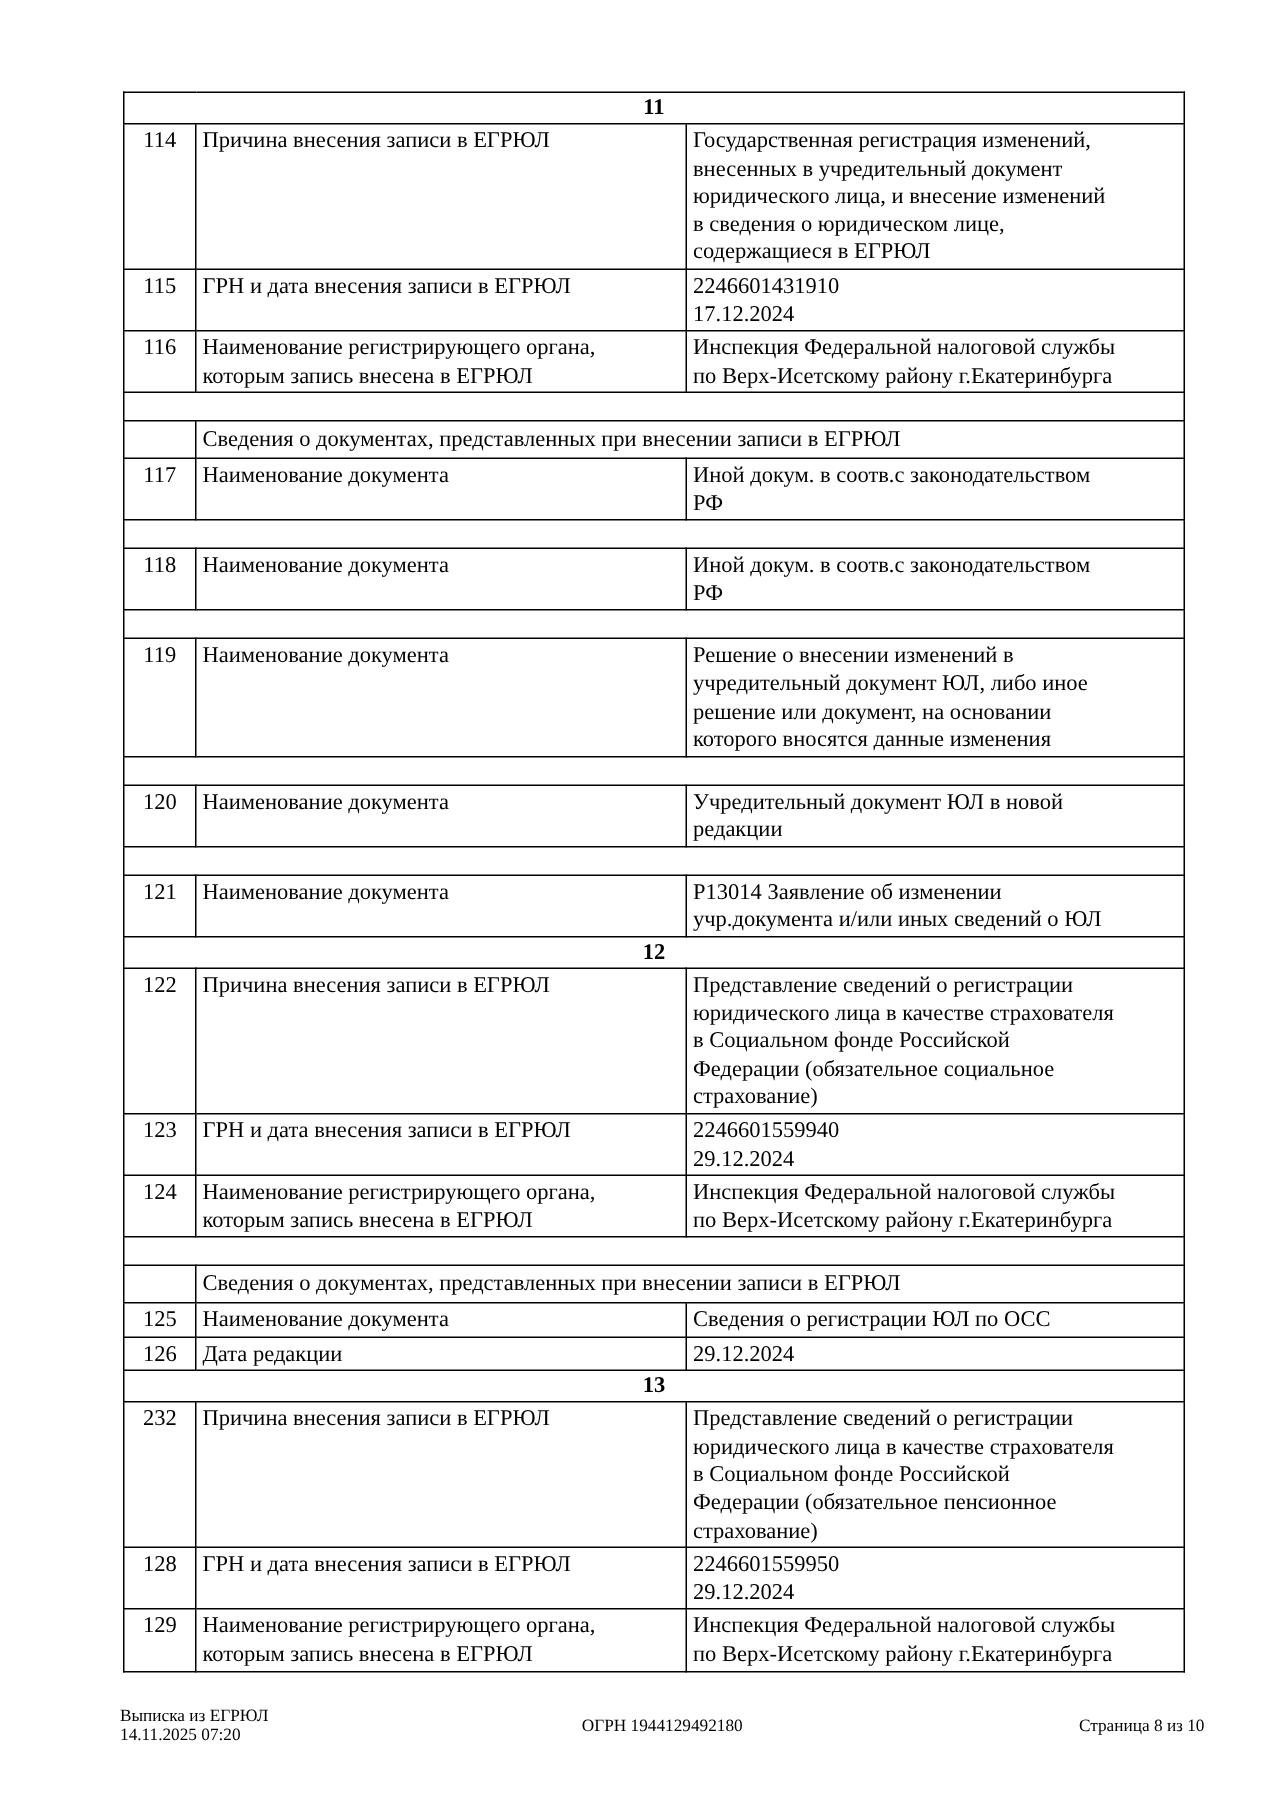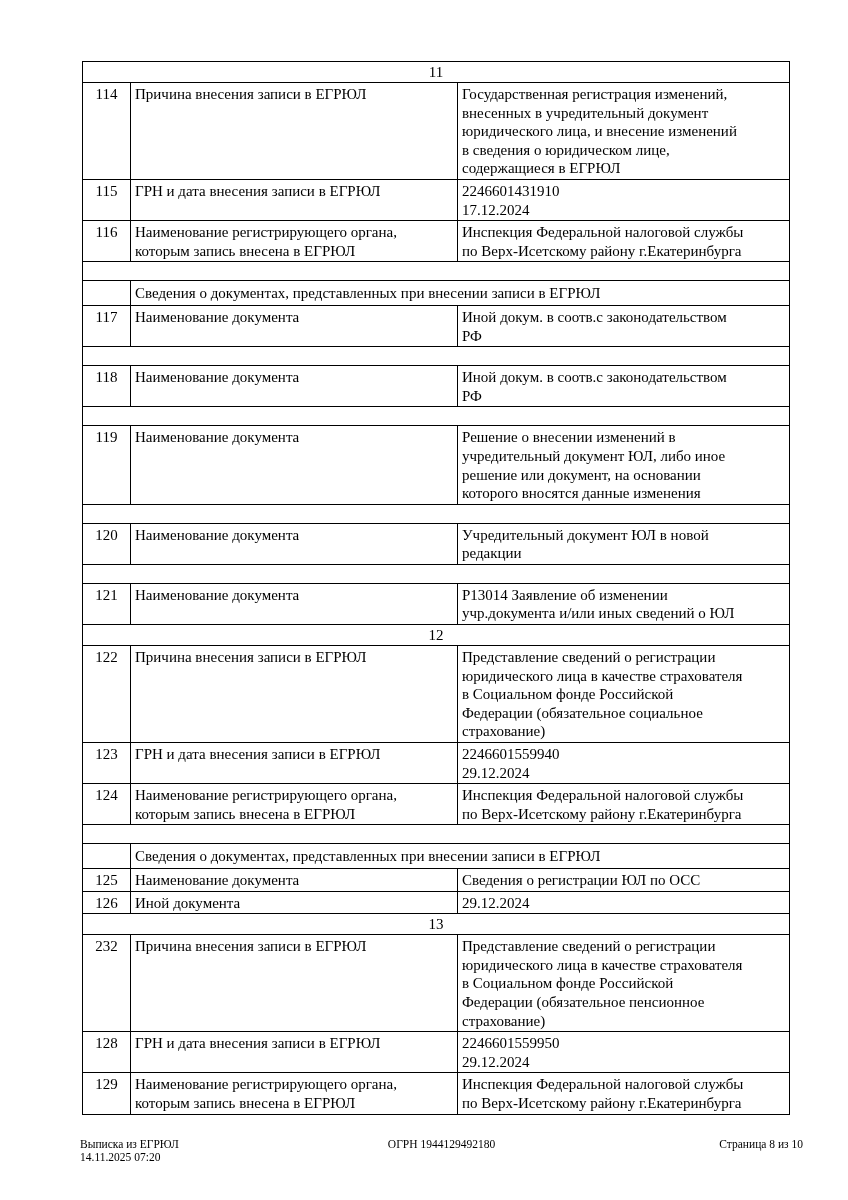--- a/index.html
+++ b/index.html
@@ -34,21 +34,21 @@
   td.cell-num {
     text-align: center;
     padding: 2px 2px 1px 2px;
   }
   td.cell-label, td.cell-value {
     padding: 2px 4px 1px 4px;
     white-space: pre-line;
   }
   tr.section-row td {
     text-align: center;
-    font-weight: normal;
+    font-weight: bold;
     height: 20px;
     padding: 0;
     line-height: 20px;
   }
   tr.subheader-row td.subheader-text {
     padding: 3px 4px 2px 4px;
   }
   tr.subheader-row td.subheader-blank {
     padding: 0;
   }
@@ -56,21 +56,21 @@
     height: 18px;
     padding: 0;
   }
   .footer {
     position: absolute;
     left: 80px;
     top: 1138px;
     width: 723px;
     display: flex;
     justify-content: space-between;
-    align-items: flex-start;
+    align-items: center;
     font-size: 11.5px;
     line-height: 13px;
   }
   .footer .f-left  { width: 220px; text-align: left; }
   .footer .f-center{ flex: 1; text-align: center; }
   .footer .f-right { width: 220px; text-align: right; }
 </style>
 </head>
 <body>
 
@@ -191,21 +191,21 @@
           <td class="subheader-blank"></td>
           <td colspan="2" class="subheader-text">Сведения о документах, представленных при внесении записи в ЕГРЮЛ</td>
         </tr>
         <tr>
           <td class="cell-num">125</td>
           <td class="cell-label">Наименование документа</td>
           <td class="cell-value">Сведения о регистрации ЮЛ по ОСС</td>
         </tr>
         <tr>
           <td class="cell-num">126</td>
-          <td class="cell-label">Иной документа</td>
+          <td class="cell-label">Дата редакции</td>
           <td class="cell-value">29.12.2024</td>
         </tr>
         <tr class="section-row">
           <td colspan="3">13</td>
         </tr>
         <tr>
           <td class="cell-num">232</td>
           <td class="cell-label">Причина внесения записи в ЕГРЮЛ</td>
           <td class="cell-value">Представление сведений о регистрации
 юридического лица в качестве страхователя

